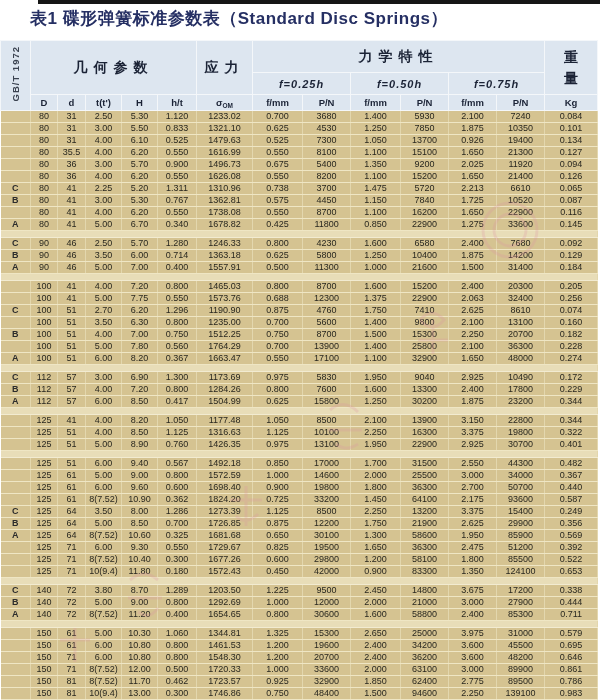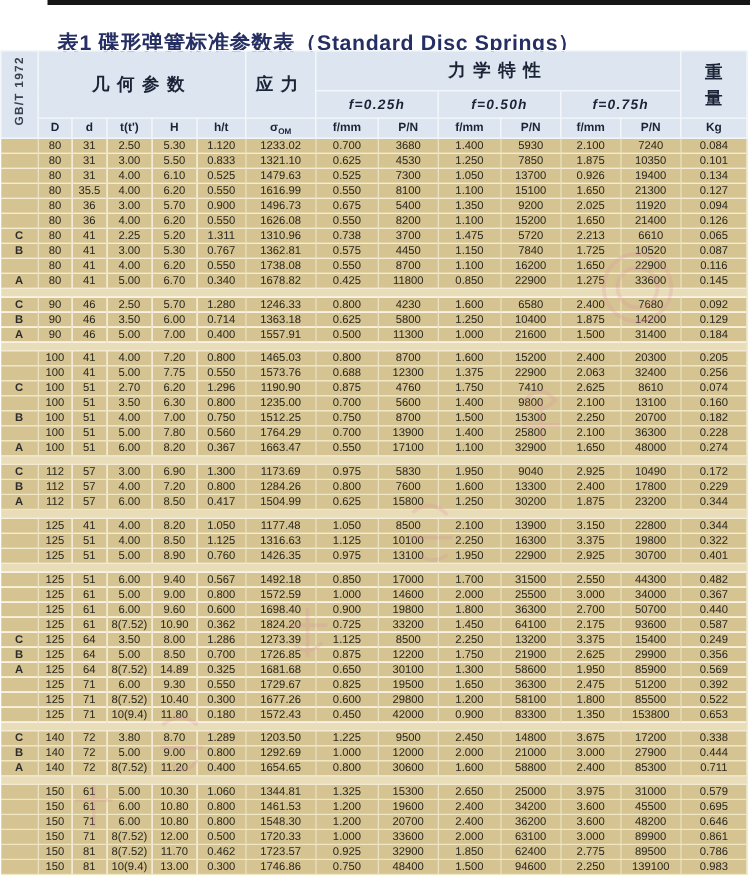--- a/index.html
+++ b/index.html
@@ -3,21 +3,21 @@
 <meta charset="utf-8">
 <style>
   html,body{margin:0;padding:0;}
   body{
     width:600px;height:700px;overflow:hidden;position:relative;
     background:#ffffff;font-family:"Liberation Sans",sans-serif;
     -webkit-font-smoothing:antialiased;
   }
   .scan-edge{position:absolute;top:0;left:38px;right:0;height:4px;background:#161616;}
   .page-title{
-    position:absolute;top:7px;left:30px;margin:16px;
+    position:absolute;top:7px;left:30px;margin:0;
     font-size:17px;font-weight:bold;color:#252f63;letter-spacing:.5px;white-space:nowrap;
   }
   .tbl-wrap{position:absolute;top:40px;left:0;width:597px;}
   table{border-collapse:collapse;table-layout:fixed;width:597px;}
   thead th{
     background:#dde6f0;color:#1b2336;font-weight:bold;
     border:1px solid #f4f7fa;padding:0;vertical-align:middle;text-align:center;
   }
   tr.h1row{height:32px;}
   tr.h2row{height:22px;font-style:italic;}
@@ -629,21 +629,21 @@
           <td>21900</td>
           <td>2.625</td>
           <td>29900</td>
           <td>0.356</td>
         </tr>
         <tr>
           <td class="lbl">A</td>
           <td>125</td>
           <td>64</td>
           <td>8(7.52)</td>
-          <td>14.89</td>
+          <td>10.60</td>
           <td>0.325</td>
           <td>1681.68</td>
           <td>0.650</td>
           <td>30100</td>
           <td>1.300</td>
           <td>58600</td>
           <td>1.950</td>
           <td>85900</td>
           <td>0.569</td>
         </tr>
@@ -685,21 +685,21 @@
           <td>71</td>
           <td>10(9.4)</td>
           <td>11.80</td>
           <td>0.180</td>
           <td>1572.43</td>
           <td>0.450</td>
           <td>42000</td>
           <td>0.900</td>
           <td>83300</td>
           <td>1.350</td>
-          <td>153800</td>
+          <td>124100</td>
           <td>0.653</td>
         </tr>
         <tr class="sep">
           <td colspan="14"></td>
         </tr>
         <tr>
           <td class="lbl">C</td>
           <td>140</td>
           <td>72</td>
           <td>3.80</td>

